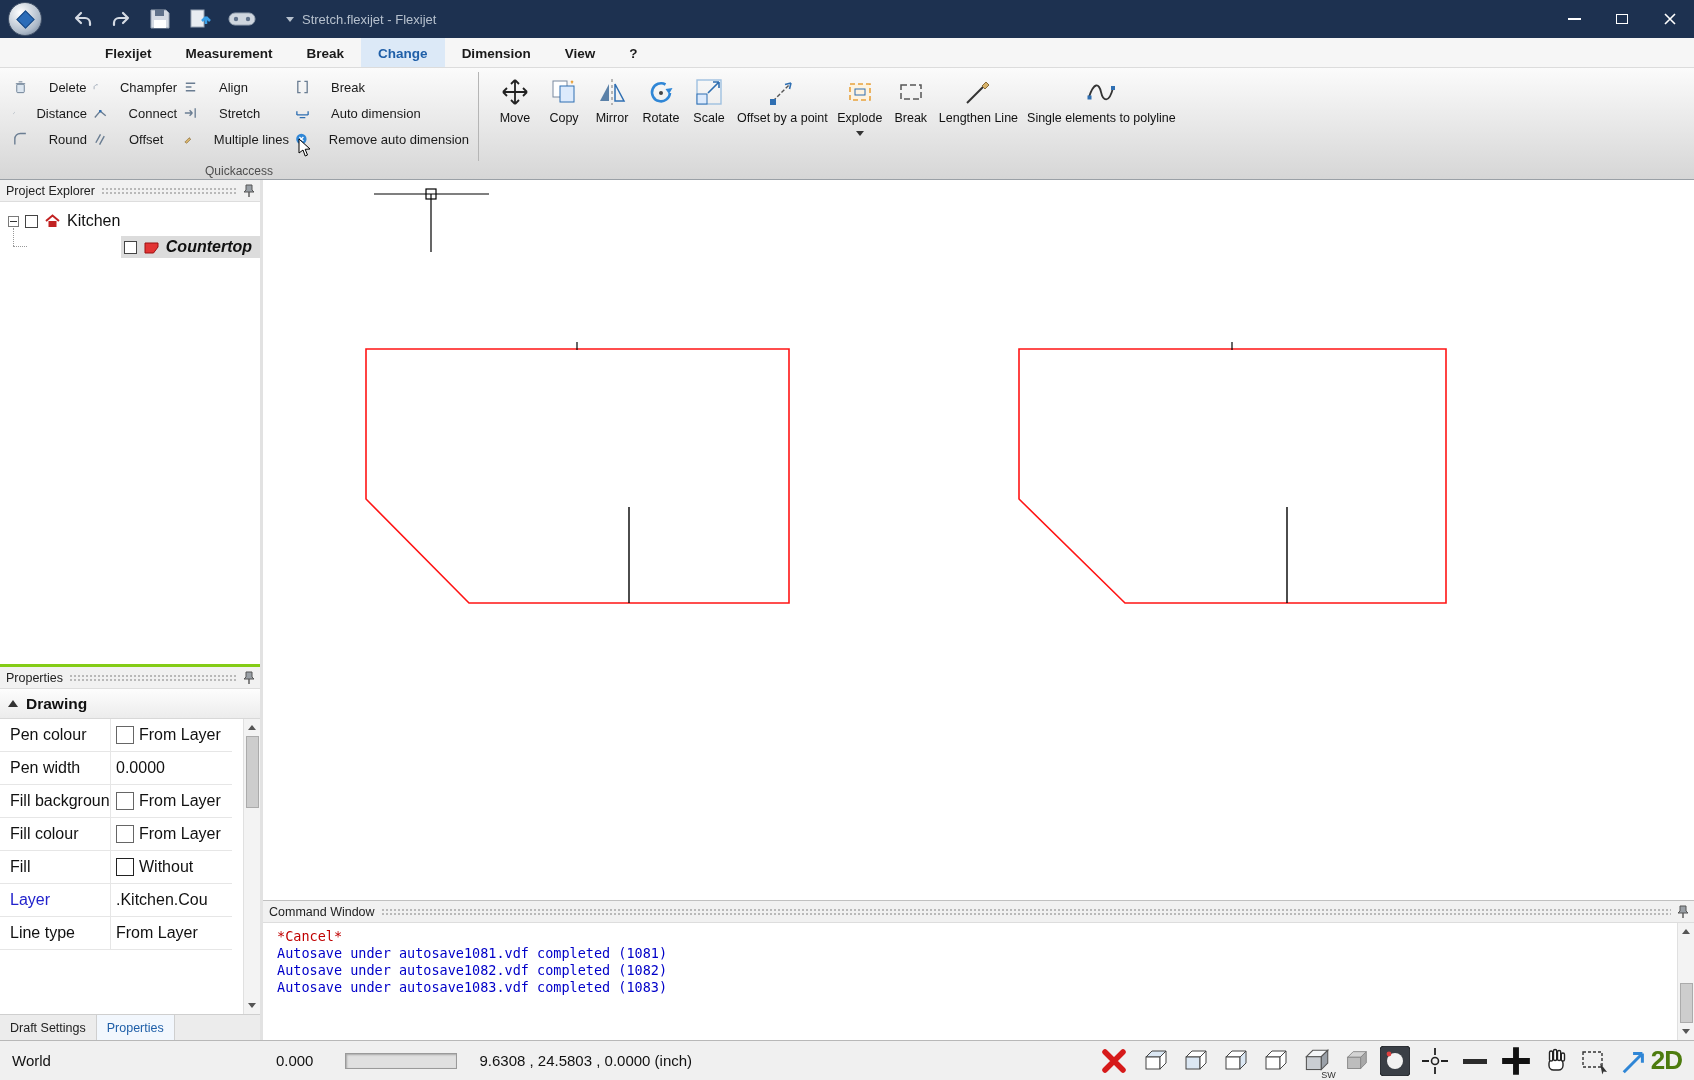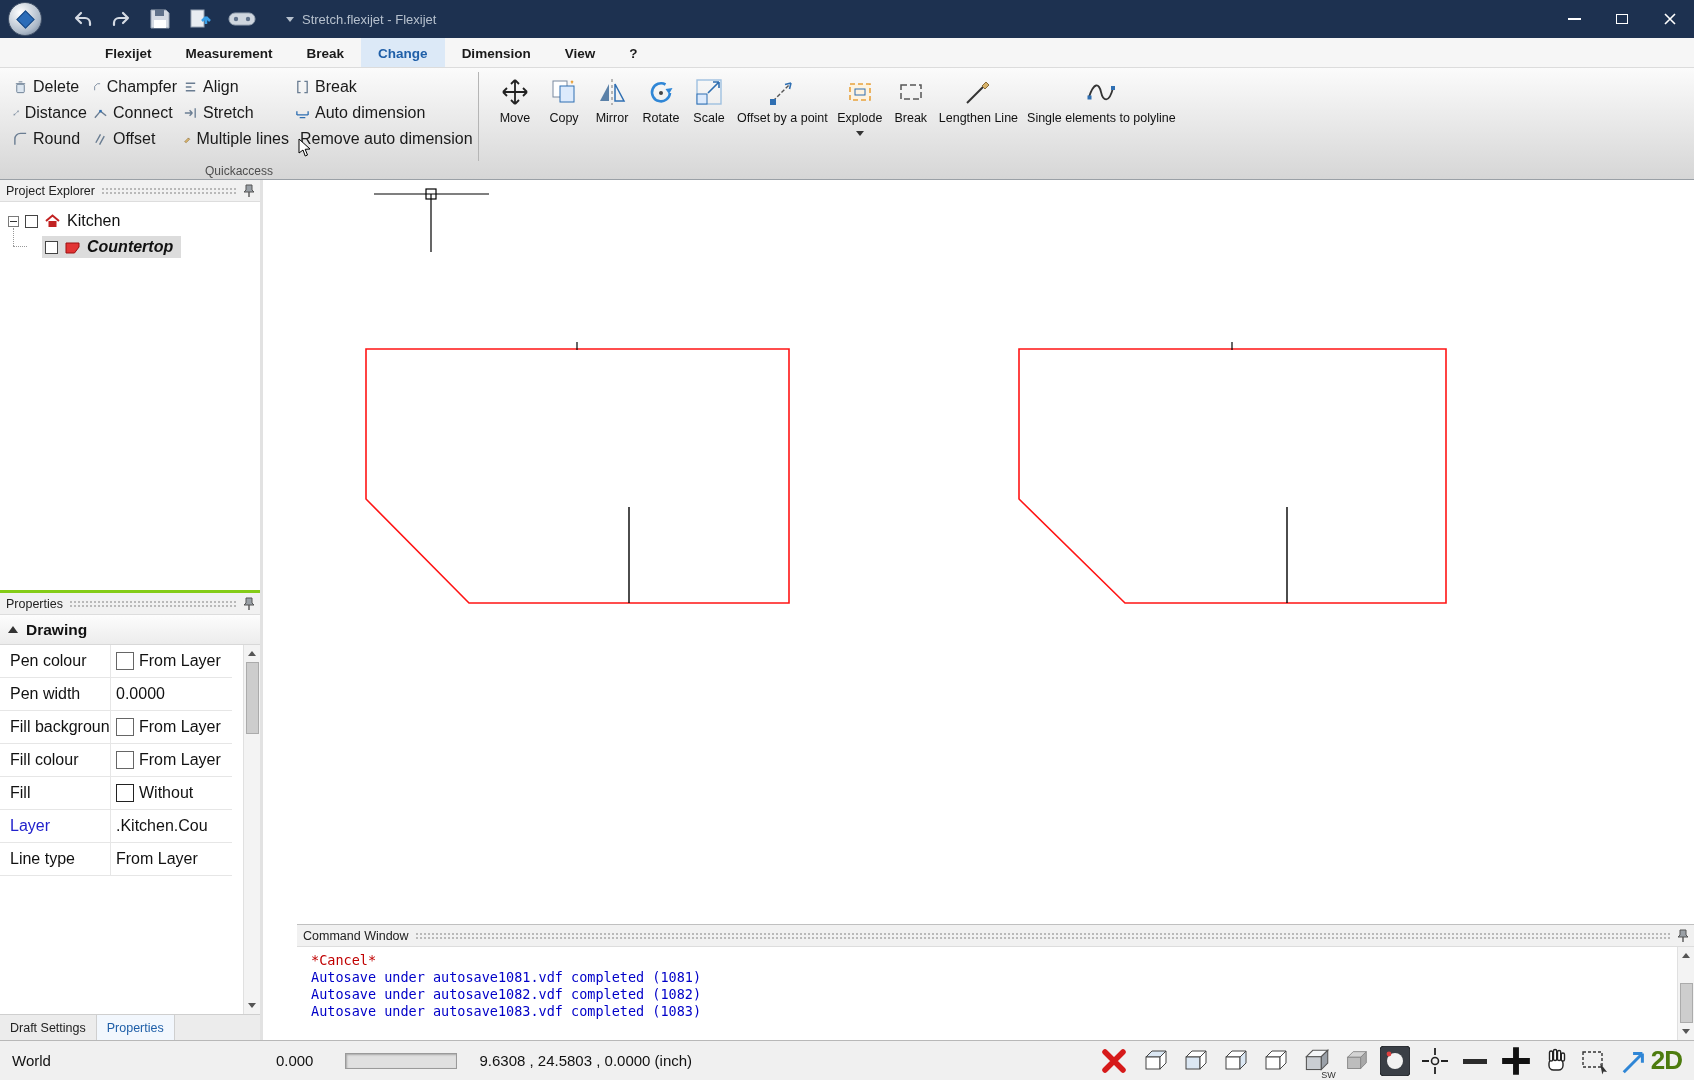--- a/index.html
+++ b/index.html
@@ -25,34 +25,34 @@
 
   
   .tabstrip { height:30px; background:#f6f6f6; display:flex; align-items:stretch; padding-left:88px; flex:none; border-bottom:1px solid #dcdcdc;font-weight:bold; }
   .tab { padding:6px 17px 5px 17px; font-size:13.5px; color:#1a1a1a; display:flex; align-items:center; }
   .tab.active { background:#dce9f7; color:#1f5fa8; }
 
   
   .ribbon { height:112px; flex:none; background:linear-gradient(#fbfbfb,#d6d6d6); border-bottom:1px solid #9aa0a6; display:flex; position:relative; }
   .qa-wrap { width:478px; flex:none; position:relative; }
   .small-grid { display:grid; grid-template-columns:80px 90px 112px 180px; grid-template-rows:26px 26px 26px; padding:6px 0 0 10px; }
-  .small-btn { display:flex; align-items:center; gap:5px; font-size:16px; color:#1a1a1a; padding:2px 3px; white-space:nowrap; }
+  .small-btn { display:flex; align-items:center; gap:21px; font-size:13px; color:#1a1a1a; padding:2px 3px; white-space:nowrap; }
   .quickaccess { position:absolute; left:0; right:0; bottom:1px; text-align:center; font-size:12px; color:#4d4d4d; }
   .ribbon-sep { width:1px; background:#b5b5b5; margin:4px 0 18px 0; flex:none; }
   .big-group { display:flex; align-items:flex-start; padding:7px 4px 0 12px; gap:3px; }
   .big-btn { min-width:46px; display:flex; flex-direction:column; align-items:center; gap:4px; font-size:12.5px; line-height:1.15; text-align:center; color:#111; padding:2px 3px; }
   .dd-caret { width:0; height:0; border-left:4px solid transparent; border-right:4px solid transparent; border-top:5px solid #333; margin-top:2px; }
   .cursor { position:absolute; left:298px; top:70px; }
 
   
   .main { flex:1; display:flex; min-height:0; }
   .left-col { width:263px; flex:none; background:#fff; display:flex; flex-direction:column; border-right:3px solid #e2e2e2; }
   .panel-header { height:22px; flex:none; background:#f1f1f1; display:flex; align-items:center; gap:6px; padding:0 5px 0 6px; font-size:12.5px; color:#222; border-bottom:1px solid #ddd; }
   .dots { flex:1; height:8px; background-image:radial-gradient(#b9b9b9 1px, transparent 1.1px); background-size:4px 4px; }
-  .pe-body { height:388px; flex:none; background:#fff; padding:10px 0 0 8px; position:relative; }
+  .pe-body { height:462px; flex:none; background:#fff; padding:10px 0 0 8px; position:relative;text-align:right; }
   .tree-row { display:flex; align-items:center; gap:6px; font-size:16px; color:#111; }
   .expander { width:11px; height:11px; border:1px solid #7a7a7a; background:#fff; display:flex; align-items:center; justify-content:center; flex:none; }
   .expander i { display:block; width:7px; height:1px; background:#333; }
   .checkbox { width:13px; height:13px; border:1px solid #444; background:#fff; flex:none; }
   .tree-child { margin:6px 0 0 34px; display:inline-flex; align-items:center; gap:6px; font-size:16px; font-weight:bold; color:#111; background:#dcdcdc; padding:2px 8px 2px 3px;font-style:italic; }
   .tree-vline { position:absolute; left:13px; top:26px; height:18px; border-left:1px dotted #999; }
   .tree-hline { position:absolute; left:13px; top:44px; width:14px; border-top:1px dotted #999; }
 
   .props-panel { flex:1; display:flex; flex-direction:column; min-height:0; background:#fff; border-top:3px solid #84cc16; }
   .section-row { height:30px; flex:none; display:flex; align-items:center; gap:8px; padding-left:8px; font-size:15.5px; font-weight:bold; color:#111; background:linear-gradient(#fdfdfd,#ececec); border-bottom:1px solid #d8d8d8; }
@@ -72,21 +72,21 @@
   .sb-fill { flex:1; }
 
   .bottom-tabs { height:26px; flex:none; background:#ececec; display:flex; align-items:stretch; border-top:1px solid #cfcfcf; font-size:12.5px; }
   .btab { padding:0 10px; display:flex; align-items:center; color:#222; }
   .btab.active { background:#f2f7fd; color:#1f5fa8; border-left:1px solid #cfcfcf; border-right:1px solid #cfcfcf; }
 
   .right-col { flex:1; min-width:0; display:flex; flex-direction:column; background:#fff; }
   .canvas { flex:1; position:relative; background:#fff; min-height:0; }
   .canvas svg { position:absolute; inset:0; width:100%; height:100%; }
 
-  .cmd-window { height:116px; flex:none; display:flex; flex-direction:column; border-top:1px solid #c0c0c0;margin-left:34px; }
+  .cmd-window { height:140px; flex:none; display:flex; flex-direction:column; border-top:1px solid #c0c0c0; }
   .cmd-body { flex:1; position:relative; background:#fff; padding:5px 22px 4px 14px; font-family:"DejaVu Sans Mono","Liberation Mono",monospace; font-size:13.5px; line-height:17px; }
   .cmd-line { white-space:pre; }
   .cmd-line.err { color:#c00000; }
   .cmd-line.info { color:#0000c8; }
 
   
   .statusbar { height:40px; flex:none; background:#f0f0f0; border-top:1px solid #b8b8b8; display:flex; align-items:center; padding:0 12px; font-size:15px; color:#111; }
   .sb-world { flex:none; }
   .sb-val { margin-left:225px; flex:none; }
   .sb-progress { margin-left:32px; width:112px; height:16px; border:1px solid #9a9a9a; background:#e0e0e0; box-shadow:inset 1px 1px 2px rgba(0,0,0,.25); flex:none; }

